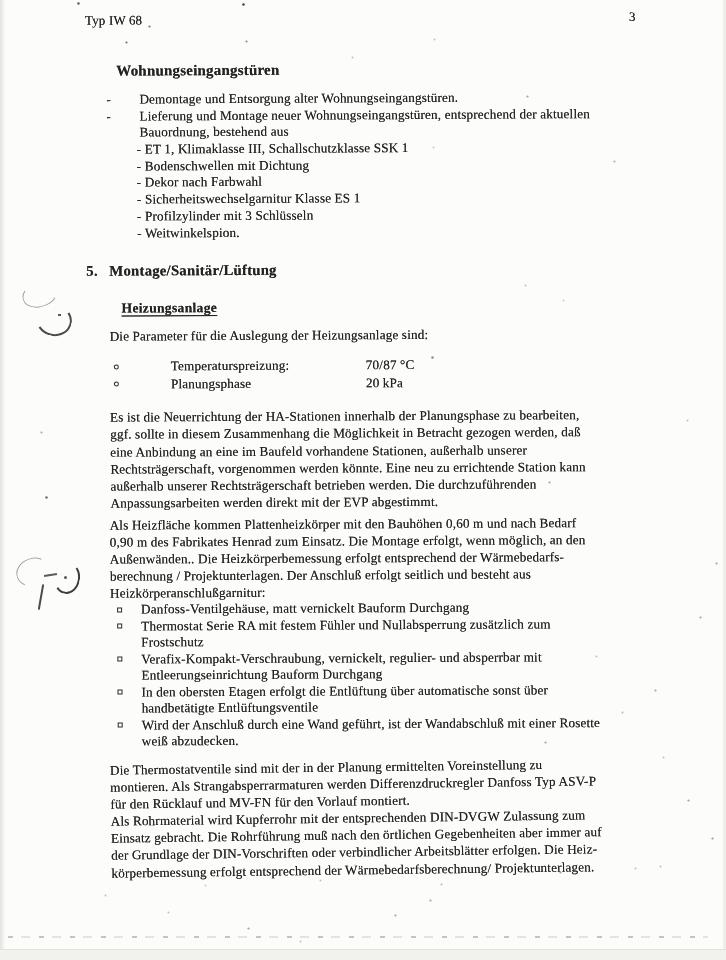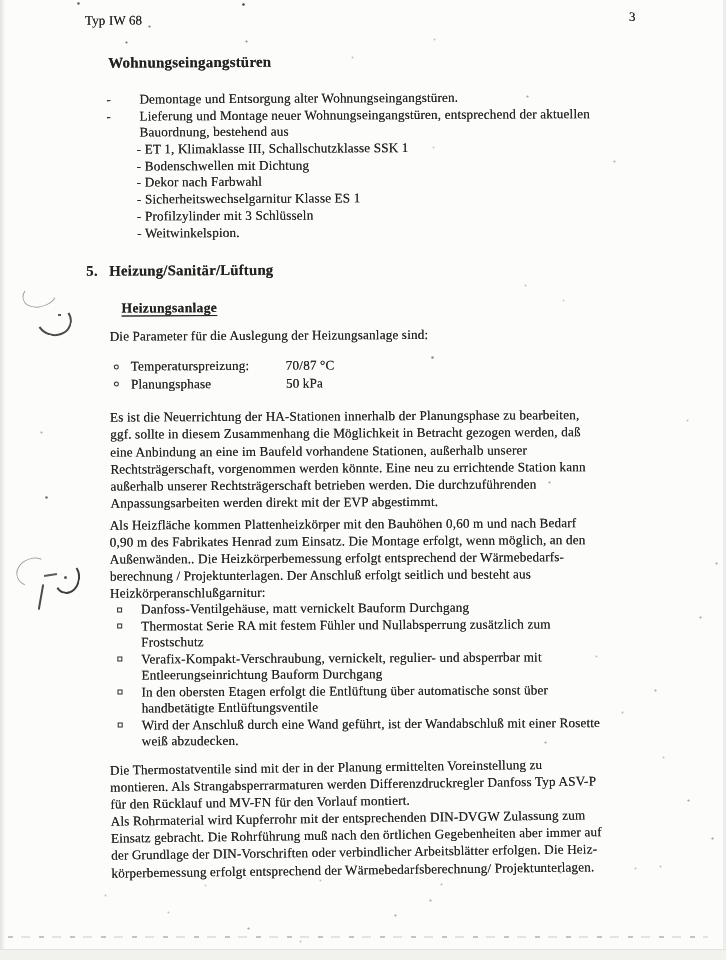--- a/index.html
+++ b/index.html
@@ -62,32 +62,32 @@
   .punch-bottom .stroke{position:absolute;left:28px;top:34px;width:2.4px;height:26px;background:rgba(45,45,42,.85);border-radius:2px;transform:rotate(10deg);}
   .punch-bottom .dot{position:absolute;left:52px;top:26px;width:3px;height:3px;background:rgba(45,45,42,.8);border-radius:50%;}
   
   .content{position:absolute;left:0;top:0;width:100%;height:100%;
     transform:rotate(-.3deg);transform-origin:40px 20px;
     font-size:13.2px;letter-spacing:.15px;
     text-shadow:0 0 .35px rgba(40,40,36,.8);}
   .content .line{white-space:nowrap;}
   .doc-type{position:absolute;left:85px;top:13px;font-size:13px;}
   .page-num{position:absolute;left:629px;top:12px;font-size:13px;}
-  .doors-heading{position:absolute;left:108px;top:55px;margin:0;font-size:15px;font-weight:700;letter-spacing:.2px;}
+  .doors-heading{position:absolute;left:108px;top:55px;margin:8px;font-size:15px;font-weight:700;letter-spacing:.2px;}
   .dash-list{position:absolute;left:106px;top:92px;line-height:16.7px;}
   .dash-item{display:flex;}
   .dash-item .dash{width:33px;flex:0 0 33px;}
   .sub-list{position:absolute;left:136px;top:142px;line-height:16.7px;}
   .sec5-heading{position:absolute;left:85px;top:263px;font-size:14.8px;font-weight:700;display:flex;letter-spacing:.2px;}
   .sec5-heading .sec-num{width:23px;flex:0 0 23px;}
   .subheading{position:absolute;left:120px;top:301px;font-size:13.6px;font-weight:600;
     text-decoration:underline;text-underline-offset:2.5px;letter-spacing:.3px;}
   .intro{position:absolute;left:108px;top:329px;}
   .params{position:absolute;left:112px;top:358px;line-height:17.6px;}
-  .param-row{display:flex;align-items:flex-start;}
+  .param-row{display:flex;align-items:flex-start;gap:40px;}
   .circle-bullet{flex:0 0 5px;width:5px;height:5px;border:1.4px solid #2a2a27;border-radius:50%;
     align-self:center;margin-top:1px;margin-right:12px;}
   .param-label{width:155px;flex:0 0 155px;}
   .para{line-height:17.3px;}
   .para1{position:absolute;left:108px;top:409px;}
   .para2{position:absolute;left:107px;top:518px;line-height:16.9px;}
   .sq-list{position:absolute;left:114px;top:602px;line-height:16.5px;}
   .sq-item{display:flex;}
   .sq-bullet{flex:0 0 5px;width:5px;height:5px;border:1.3px solid #2a2a27;
     margin-right:19px;margin-top:5.5px;}
@@ -143,37 +143,37 @@
         <div class="line">- ET 1, Klimaklasse III, Schallschutzklasse SSK 1</div>
         <div class="line">- Bodenschwellen mit Dichtung</div>
         <div class="line">- Dekor nach Farbwahl</div>
         <div class="line">- Sicherheitswechselgarnitur Klasse ES 1</div>
         <div class="line">- Profilzylinder mit 3 Schlüsseln</div>
         <div class="line">- Weitwinkelspion.</div>
       </div>
 
     <div class="sec5-heading">
       <span class="sec-num">5.</span>
-      <span class="sec-title">Heizung/Sanitär/Lüftung</span>
+      <span class="sec-title">Montage/Sanitär/Lüftung</span>
     </div>
 
     <div class="subheading">Heizungsanlage</div>
 
     <div class="intro line">Die Parameter für die Auslegung der Heizungsanlage sind:</div>
 
     <div class="params">
       <div class="param-row">
         <span class="circle-bullet"></span>
         <span class="param-label">Temperaturspreizung:</span>
         <span class="param-value">70/87 °C</span>
       </div>
       <div class="param-row">
         <span class="circle-bullet"></span>
         <span class="param-label">Planungsphase</span>
-        <span class="param-value">50 kPa</span>
+        <span class="param-value">20 kPa</span>
       </div>
     </div>
 
     <div class="para para1">
         <div class="line">Es ist die Neuerrichtung der HA-Stationen innerhalb der Planungsphase zu bearbeiten,</div>
         <div class="line">ggf. sollte in diesem Zusammenhang die Möglichkeit in Betracht gezogen werden, daß</div>
         <div class="line">eine Anbindung an eine im Baufeld vorhandene Stationen, außerhalb unserer</div>
         <div class="line">Rechtsträgerschaft, vorgenommen werden könnte. Eine neu zu errichtende Station kann</div>
         <div class="line">außerhalb unserer Rechtsträgerschaft betrieben werden. Die durchzuführenden</div>
         <div class="line">Anpassungsarbeiten werden direkt mit der EVP abgestimmt.</div>

